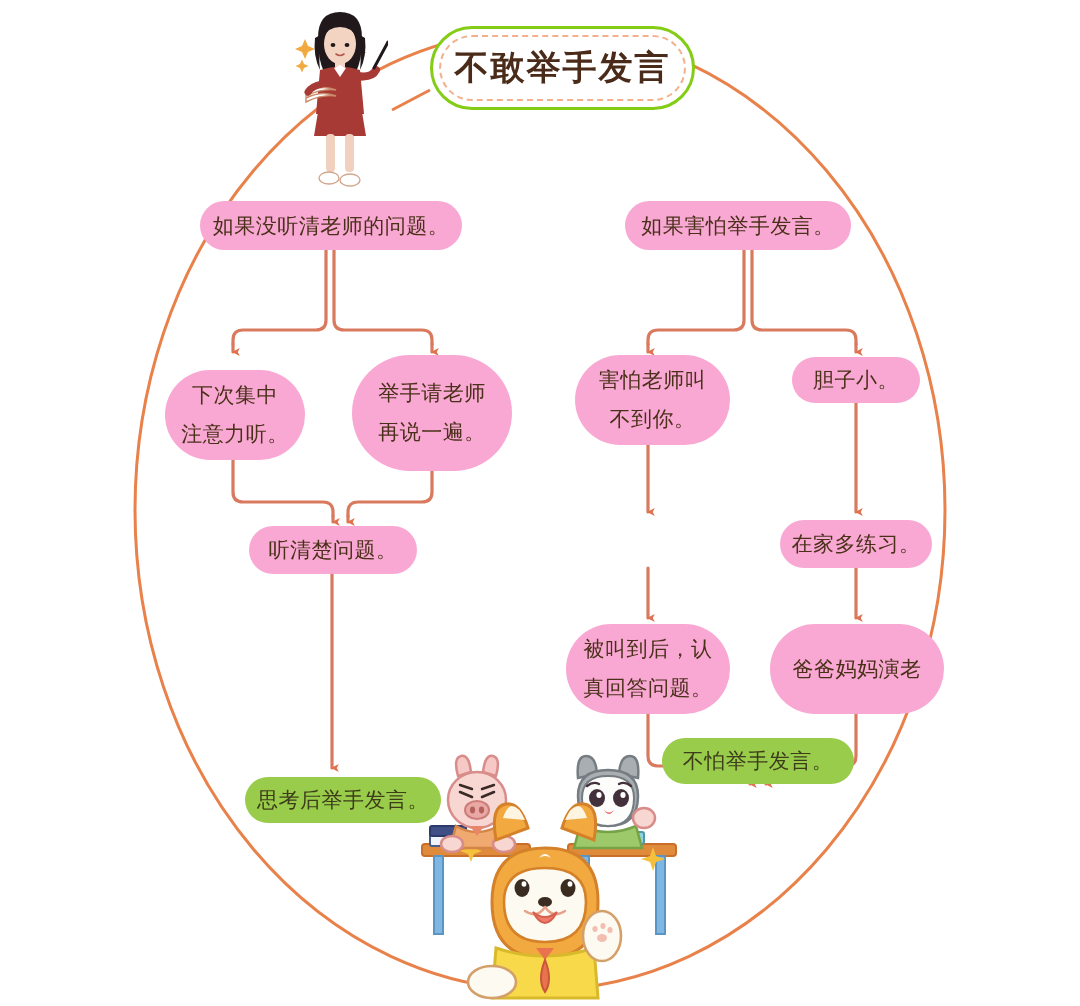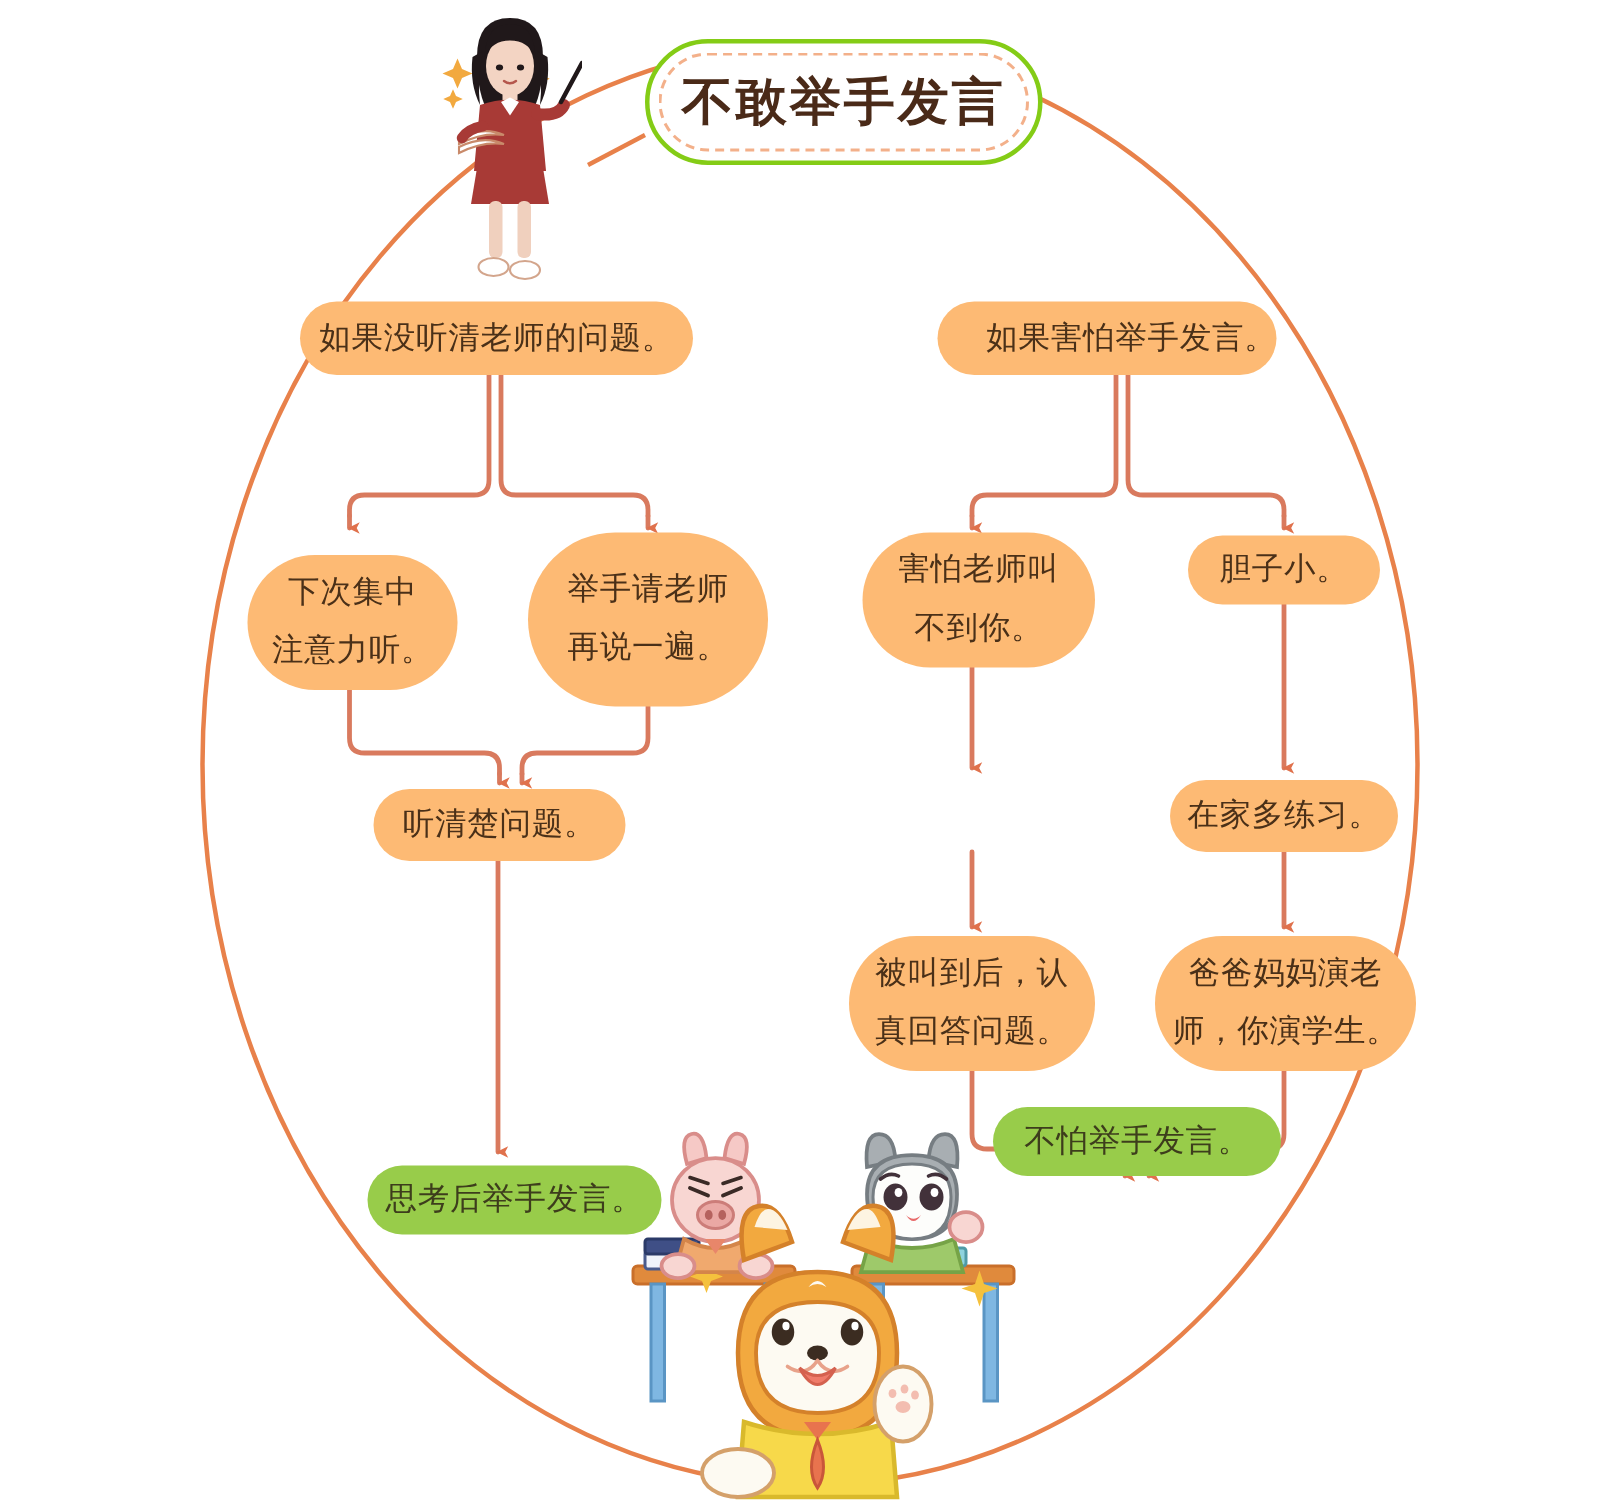--- a/index.html
+++ b/index.html
@@ -32,21 +32,21 @@
     flex-direction: column;
     align-items: center;
     justify-content: center;
     text-align: center;
     border-radius: 999px;
     color: #4a3018;
     letter-spacing: 0.5px;
     z-index: 5;
   }
   .node.orange {
-    background: #fdba74;
+    background: #f9a8d4;
   }
   .node.green {
     background: #98cc4a;
     color: #3d3d1c;
   }
   .node .line {
     display: block;
     white-space: nowrap;
   }
   .node.one-line {
@@ -222,21 +222,21 @@
   </div>
 
   <div class="node orange one-line" style="left:249px; top:526px; width:168px; height:48px;">
     <span class="line">听清楚问题。</span>
   </div>
 
   <div class="node green one-line" style="left:245px; top:777px; width:196px; height:46px;">
     <span class="line">思考后举手发言。</span>
   </div>
 
-  <div class="node orange one-line" style="left:625px; top:201px; width:226px; height:49px;align-items:flex-end;">
+  <div class="node orange one-line" style="left:625px; top:201px; width:226px; height:49px;">
     <span class="line">如果害怕举手发言。</span>
   </div>
 
   <div class="node orange two-line" style="left:575px; top:355px; width:155px; height:90px;">
     <span class="line">害怕老师叫</span>
     <span class="line">不到你。</span>
   </div>
 
   <div class="node orange one-line" style="left:792px; top:357px; width:128px; height:46px;">
     <span class="line">胆子小。</span>
@@ -247,21 +247,20 @@
     <span class="line">在家多练习。</span>
   </div>
 
   <div class="node orange two-line" style="left:566px; top:624px; width:164px; height:90px;">
     <span class="line">被叫到后，认</span>
     <span class="line">真回答问题。</span>
   </div>
 
   <div class="node orange two-line" style="left:770px; top:624px; width:174px; height:90px;">
     <span class="line">爸爸妈妈演老</span>
-    <span class="line">师，你演学生。</span>
   </div>
 
   <div class="node green one-line" style="left:662px; top:738px; width:192px; height:46px;">
     <span class="line">不怕举手发言。</span>
   </div>
 
   <svg id="animals" viewBox="0 0 290 254">
 
     <g>
       <rect x="22" y="92" width="108" height="12" rx="3" fill="#e08a3c" stroke="#c96f2a" stroke-width="2"></rect>

